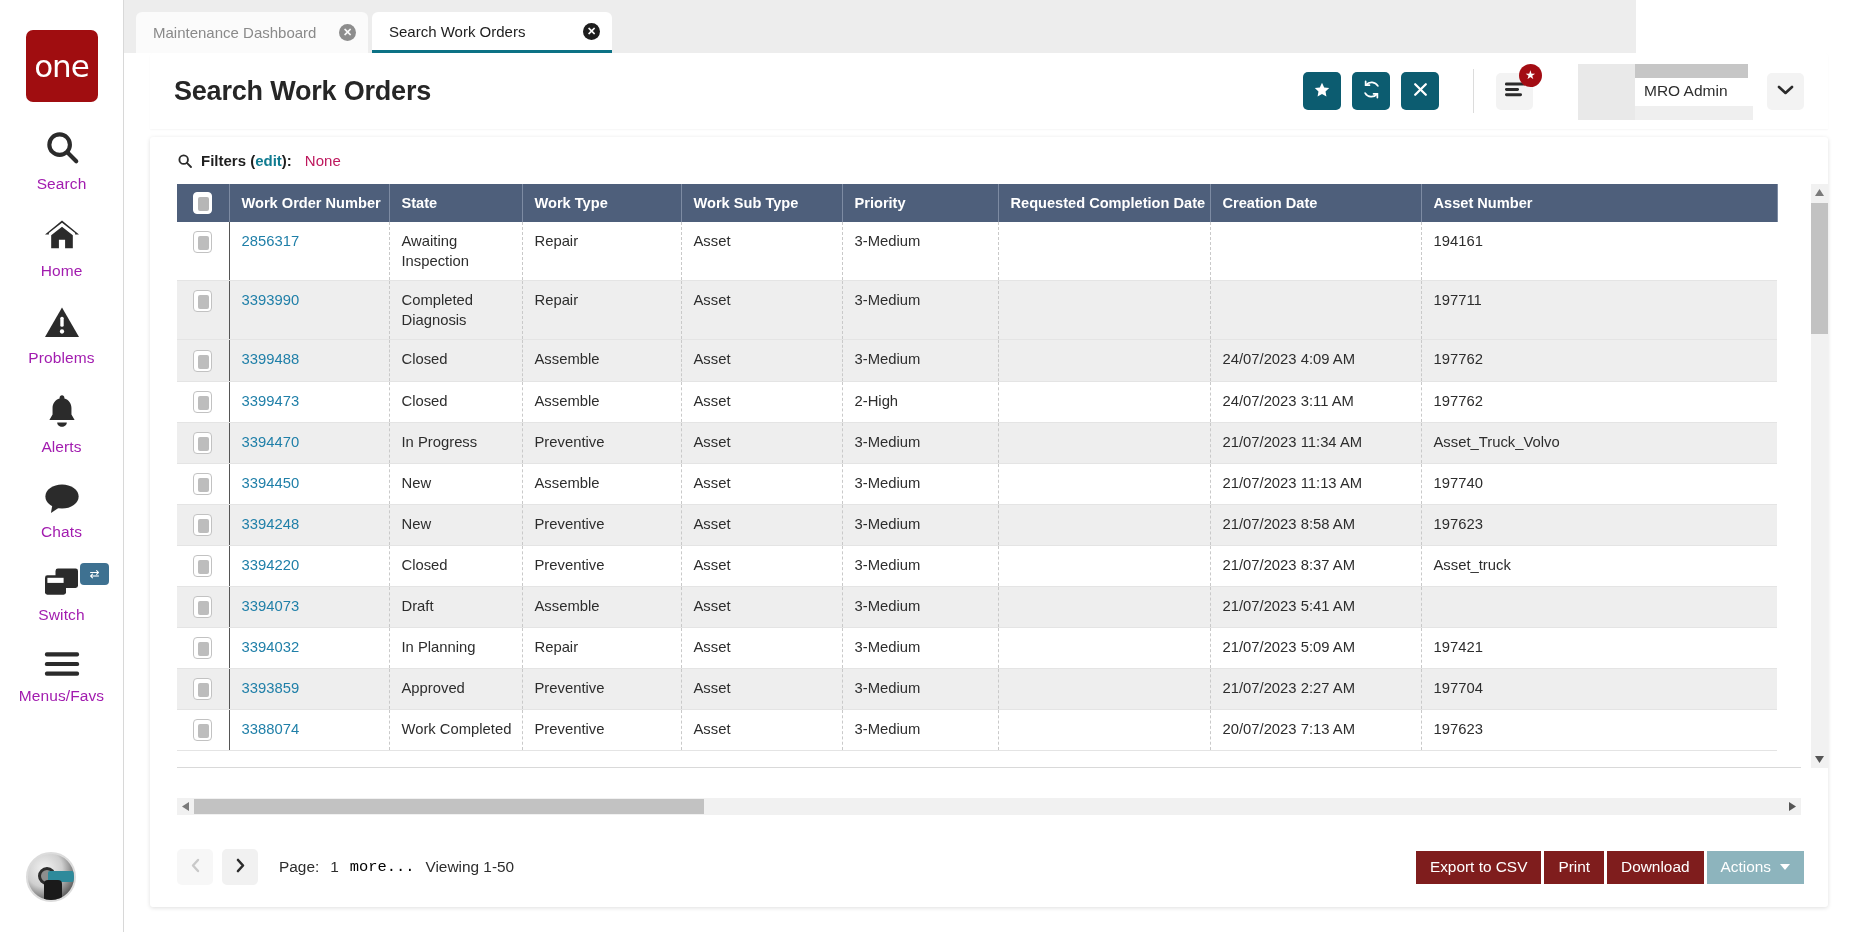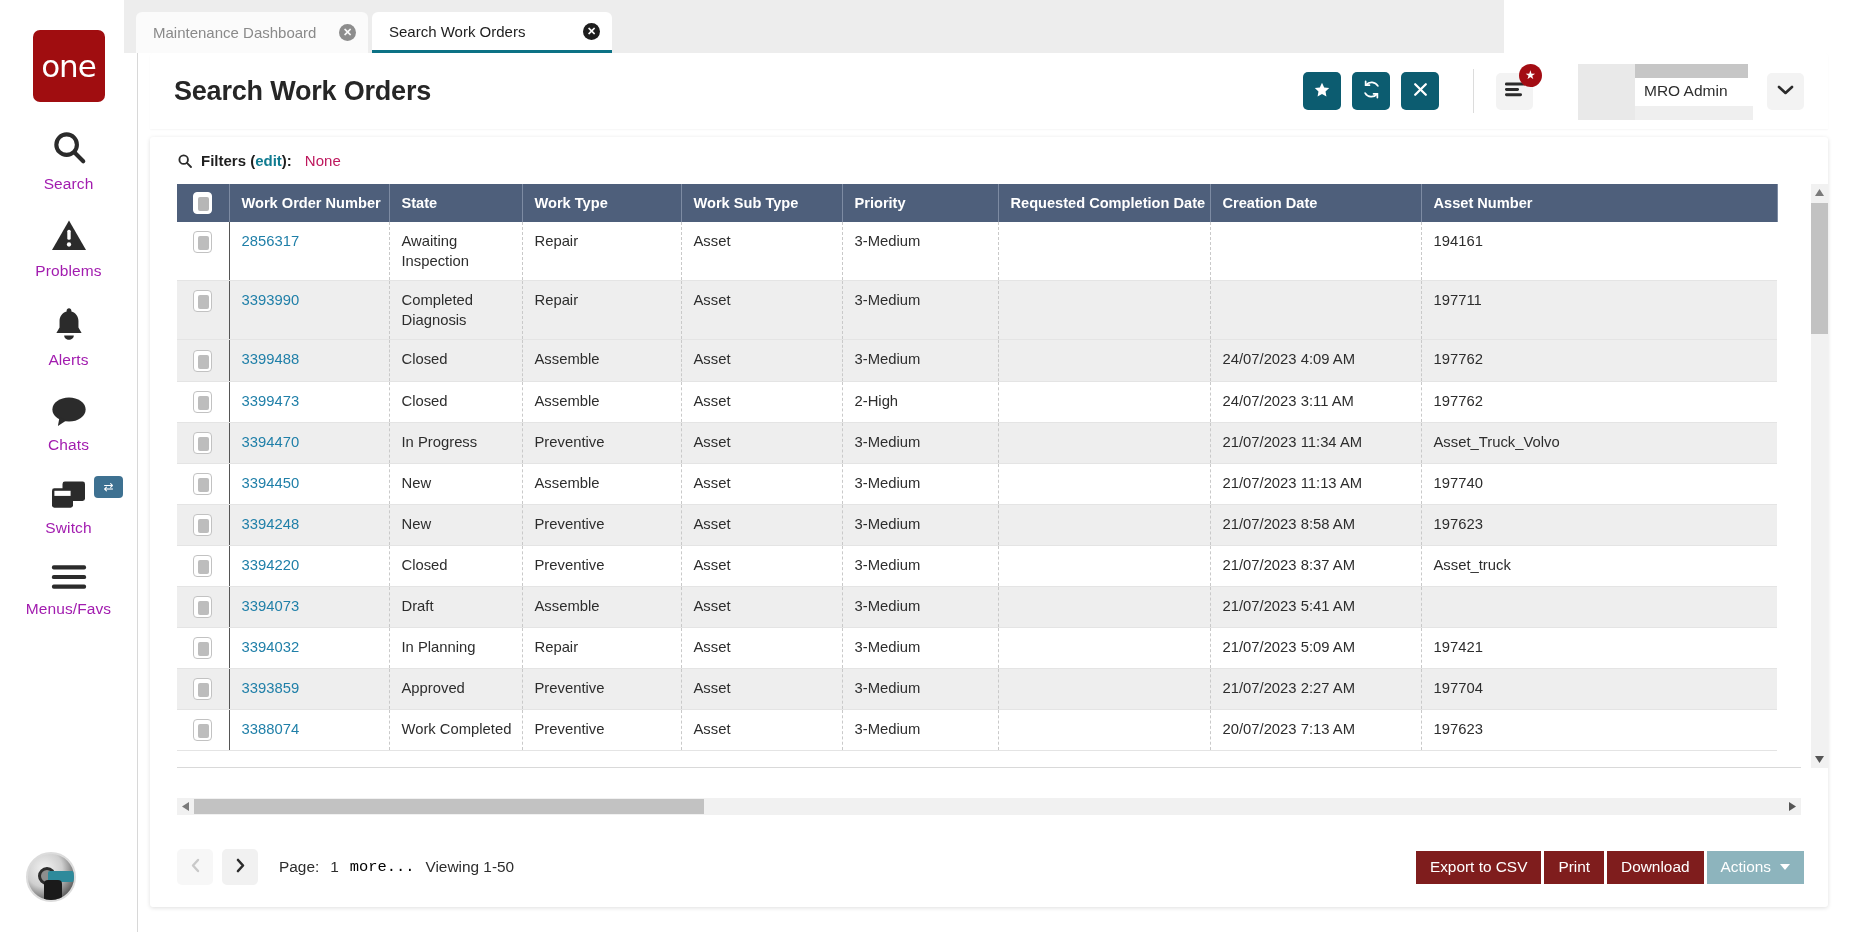--- a/index.html
+++ b/index.html
@@ -6,21 +6,21 @@
   html, body {
     width: 1852px; height: 932px;
     font-family: "Liberation Sans", sans-serif;
     background: #ffffff;
     overflow: hidden;
   }
   body { position: relative; }
 
   
   #left-rail {
-    position: absolute; left: 0; top: 0; width: 138px; height: 932px;
+    position: absolute; left: 0; top: 0; width: 124px; height: 932px;
     background: #ffffff; border-right: 1px solid #d8d8d8;
     display: flex; flex-direction: column; align-items: center;
   }
   #brand-logo {
     margin-top: 30px; width: 72px; height: 72px; border-radius: 7px;
     background: #a00d10; color: #fff;
     display: flex; align-items: center; justify-content: center;
     font-size: 31px; font-weight: 400; letter-spacing: -1px;
     font-family: "DejaVu Sans", sans-serif;
   }
@@ -54,21 +54,21 @@
     position: absolute; left: 16px; top: 26px; width: 18px; height: 20px;
     background: #1a1a1a; border-radius: 4px 4px 0 0;
   }
   #rail-avatar .lens {
     position:absolute; left:10px; top:13px; width:18px; height:18px;
     border-radius:50%; border:3px solid #2d2d2d; background:#8e8e8e;
   }
 
   
   #topbar {
-    position: absolute; left: 124px; top: 0; width: 1380px; height: 53px;
+    position: absolute; left: 124px; top: 0; width: 1512px; height: 53px;
     background: #ededed;
   }
   #tabstrip { position: absolute; left: 12px; top: 12px; display: flex; gap: 0; }
   .tab {
     height: 41px; min-width: 232px; background: #fbfbfb;
     border-radius: 6px 6px 0 0; display: flex; align-items: center;
     padding: 0 12px 0 17px; cursor: pointer; position: relative;
   }
   .tab + .tab { margin-left: 4px; }
   .tab.active { background: #ffffff; border-bottom: 3px solid #0c7285; min-width: 240px; }
@@ -255,20 +255,29 @@
   <div class="rail-item">
     <span class="rail-icon">
       <svg width="38" height="38" viewBox="0 0 24 24" fill="none" stroke="#2b2b2b" stroke-width="2.6">
         <circle cx="10.5" cy="10.5" r="6.5"></circle>
           <line x1="15.5" y1="15.5" x2="21" y2="21" stroke-linecap="round"></line>
       </svg>
     </span>
     <span class="rail-label">Search</span>
   </div>
 
+  <div class="rail-item">
+    <span class="rail-icon">
+      <svg width="38" height="34" viewBox="0 0 24 22" fill="#2b2b2b">
+        <path d="M12 1 L23 10 L20.5 10 L20.5 9 L12 2.5 L3.5 9 L3.5 10 L1 10 Z"></path>
+        <path d="M5 10.5 L12 5 L19 10.5 L19 19 L14 19 L14 13.5 L10 13.5 L10 19 L5 19 Z"></path>
+      </svg>
+    </span>
+    <span class="rail-label">Home</span>
+  </div>
 
   <div class="rail-item">
     <span class="rail-icon">
       <svg width="38" height="34" viewBox="0 0 24 22" fill="#2b2b2b">
         <path d="M12 1 L23 20 L1 20 Z"></path>
         <rect x="10.9" y="7" width="2.2" height="6.5" rx="1" fill="#fff"></rect>
         <circle cx="12" cy="16.5" r="1.4" fill="#fff"></circle>
       </svg>
     </span>
     <span class="rail-label">Problems</span>

